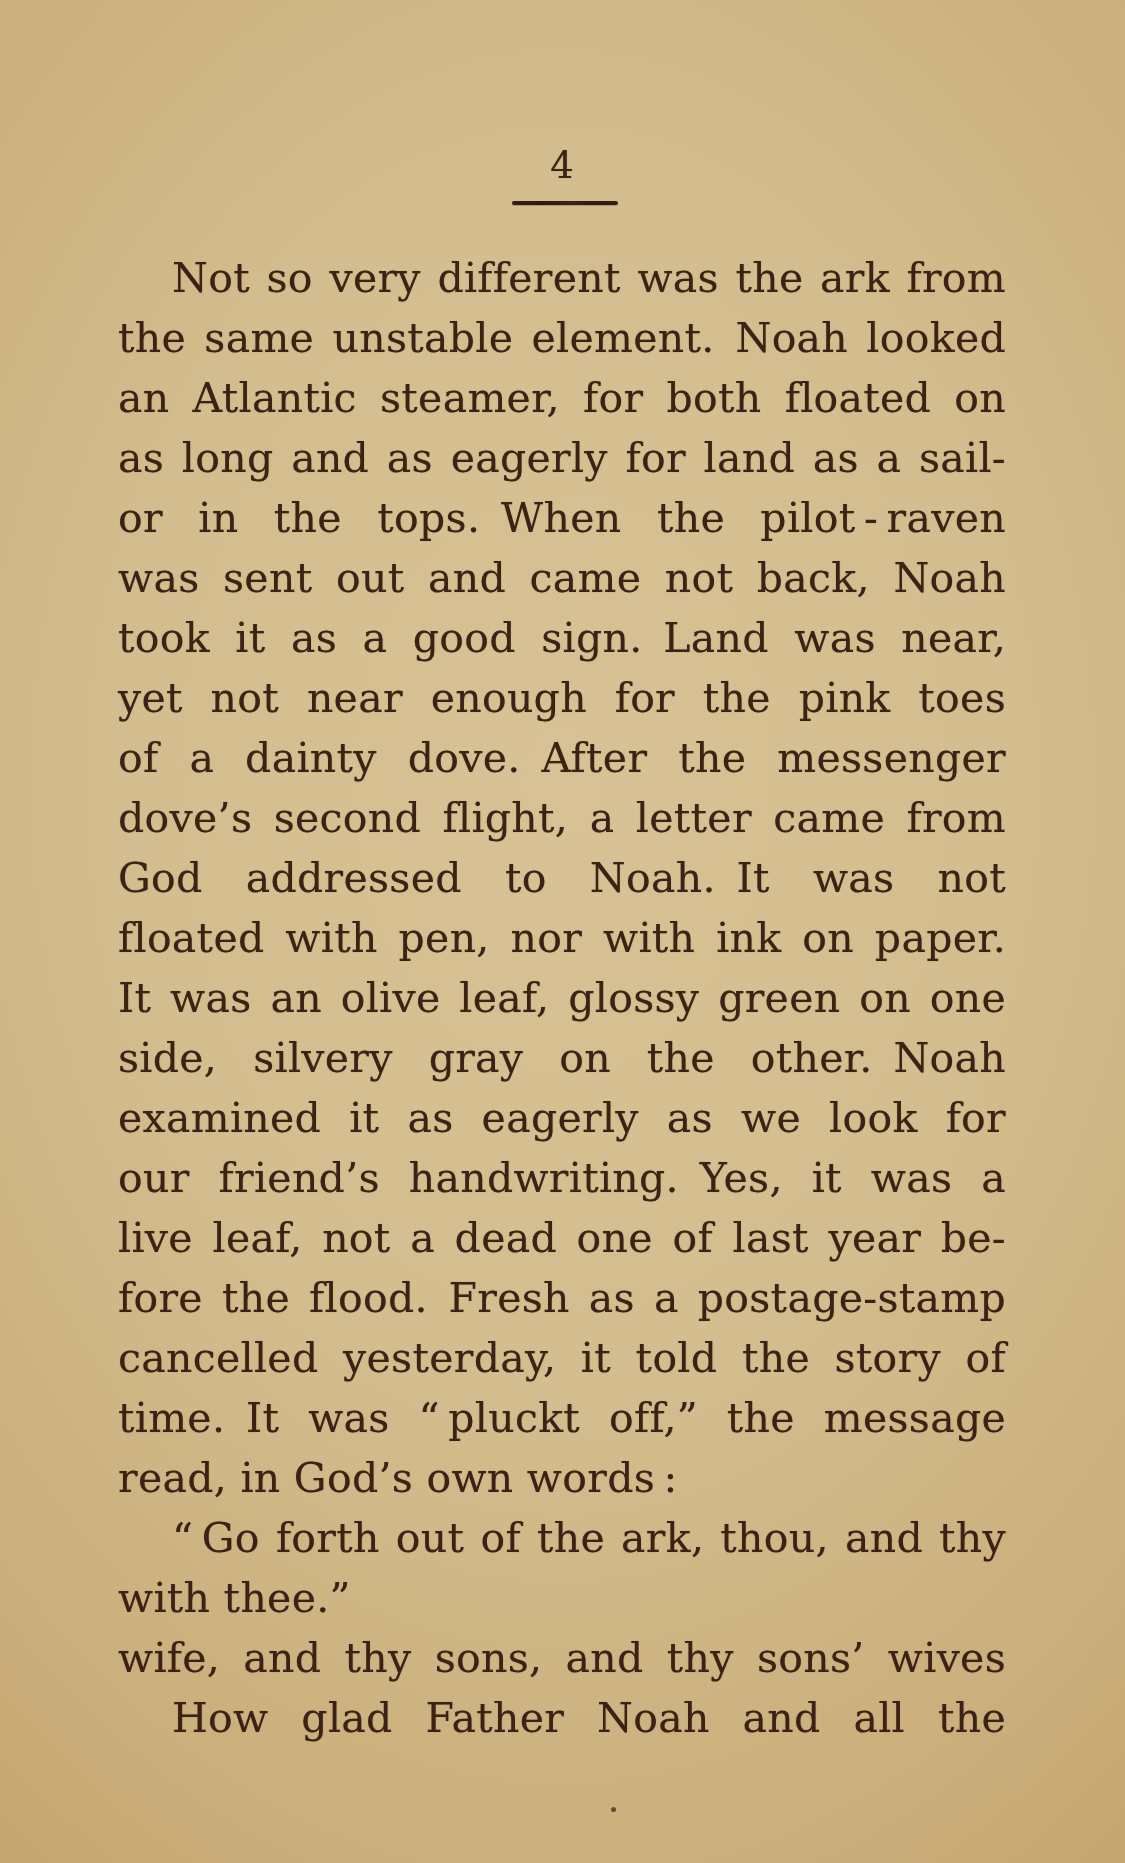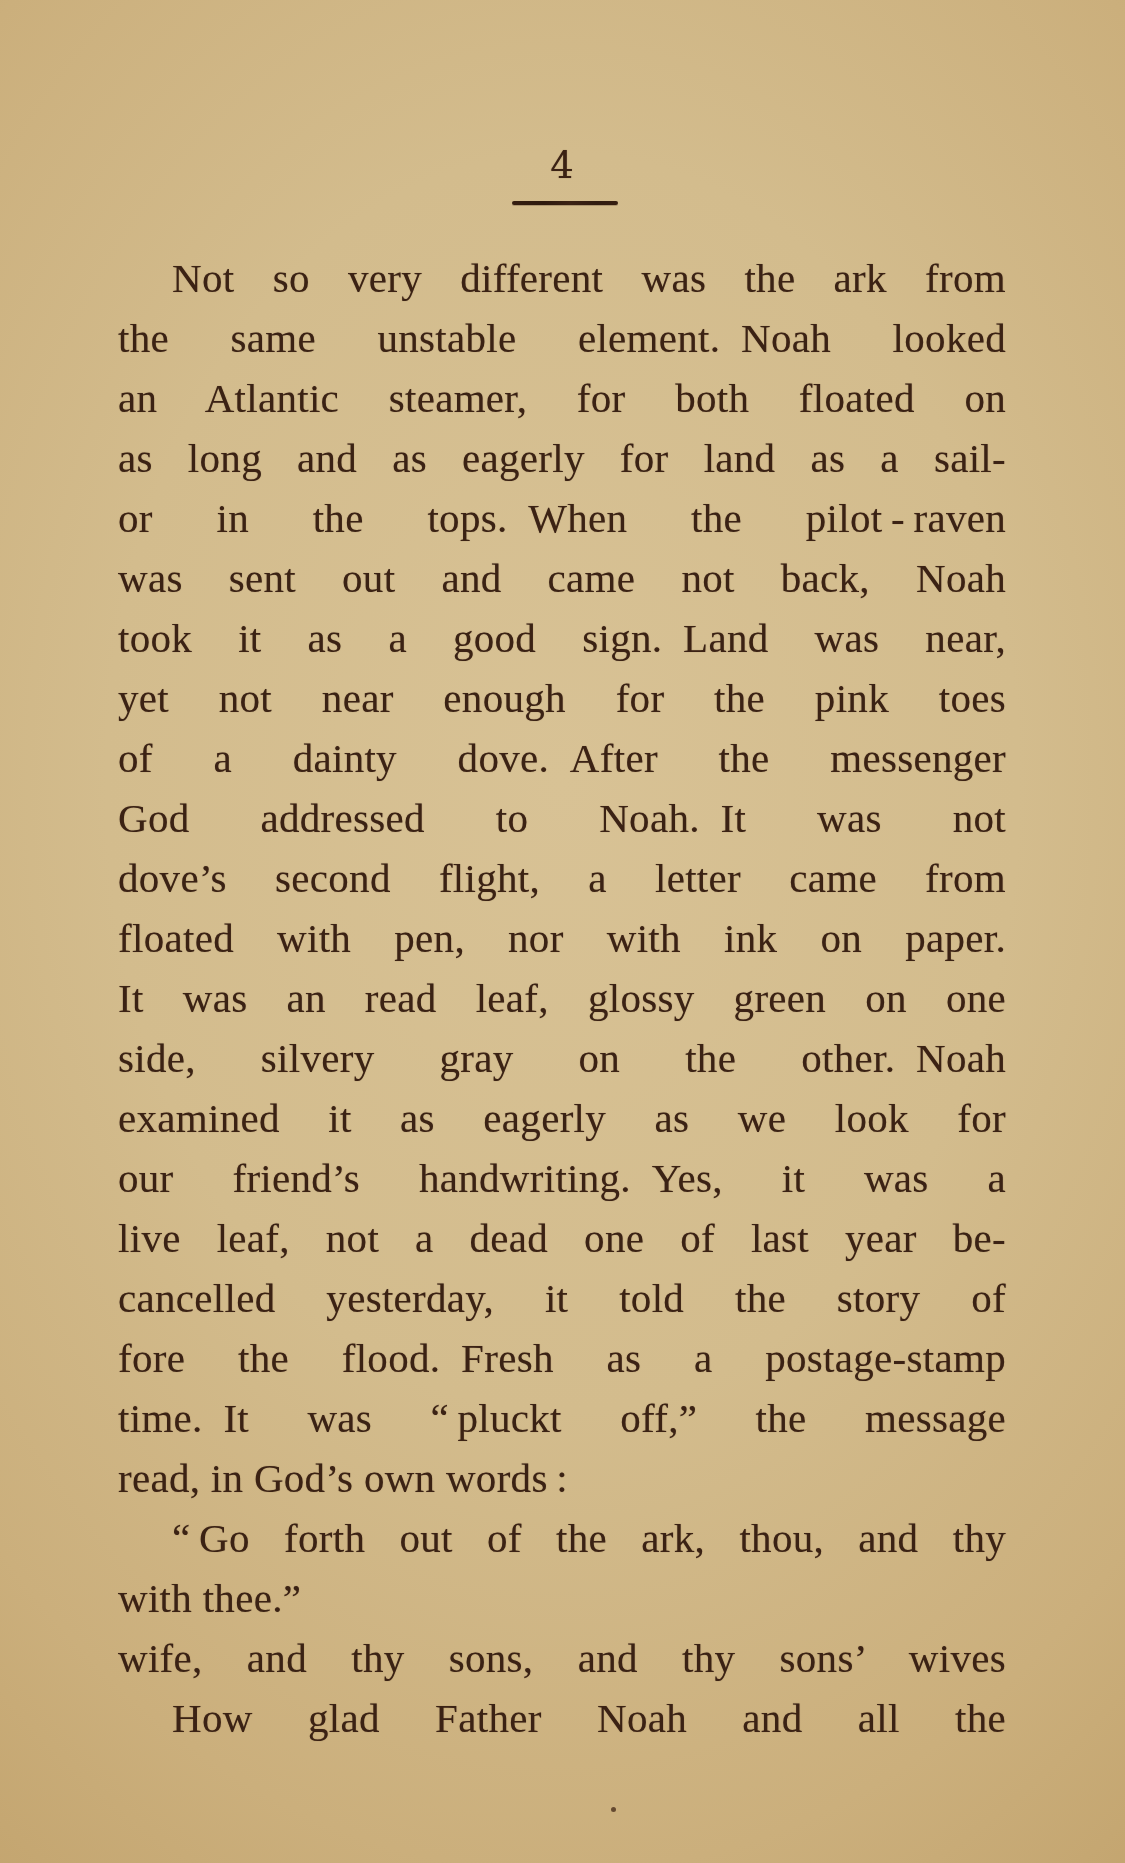--- a/index.html
+++ b/index.html
@@ -45,21 +45,20 @@
   }
   
   .text-block {
     position: absolute;
     top: 248px;
     left: 118px;
     width: 888px;
     font-size: 41px;
     letter-spacing: 0.3px;
     text-shadow: 0 0 1px rgba(59,34,20,0.40);
-    font-family: Liberation Serif, serif;
   }
   .line {
     height: 60px;
     line-height: 60px;
     white-space: normal;
     text-align: justify;
     text-align-last: justify;
   }
   .line.flush {
     text-align: center;
@@ -89,30 +88,30 @@
 <div class="text-block">
   <div class="line indent">Not so very different was the ark from</div>
   <div class="line">the same unstable element. Noah looked</div>
   <div class="line">an Atlantic steamer, for both floated on</div>
   <div class="line">as long and as eagerly for land as a sail-</div>
   <div class="line">or in the tops. When the pilot - raven</div>
   <div class="line">was sent out and came not back, Noah</div>
   <div class="line">took it as a good sign. Land was near,</div>
   <div class="line">yet not near enough for the pink toes</div>
   <div class="line">of a dainty dove. After the messenger</div>
+  <div class="line">dove’s second flight, a letter came from</div>
   <div class="line">God addressed to Noah. It was not</div>
-  <div class="line">dove’s second flight, a letter came from</div>
   <div class="line">floated with pen, nor with ink on paper.</div>
-  <div class="line">It was an read leaf, glossy green on one</div>
+  <div class="line">It was an olive leaf, glossy green on one</div>
   <div class="line">side, silvery gray on the other. Noah</div>
   <div class="line">examined it as eagerly as we look for</div>
   <div class="line">our friend’s handwriting. Yes, it was a</div>
   <div class="line">live leaf, not a dead one of last year be-</div>
+  <div class="line">fore the flood. Fresh as a postage-stamp</div>
   <div class="line">cancelled yesterday, it told the story of</div>
-  <div class="line">fore the flood. Fresh as a postage-stamp</div>
   <div class="line">time. It was “ pluckt off,” the message</div>
   <div class="line flush">read, in God’s own words :</div>
   <div class="line indent">“ Go forth out of the ark, thou, and thy</div>
   <div class="line flush">with thee.”</div>
   <div class="line">wife, and thy sons, and thy sons’ wives</div>
   <div class="line indent">How glad Father Noah and all the</div>
 </div>
 
 <div class="ink-dot"></div>
 

